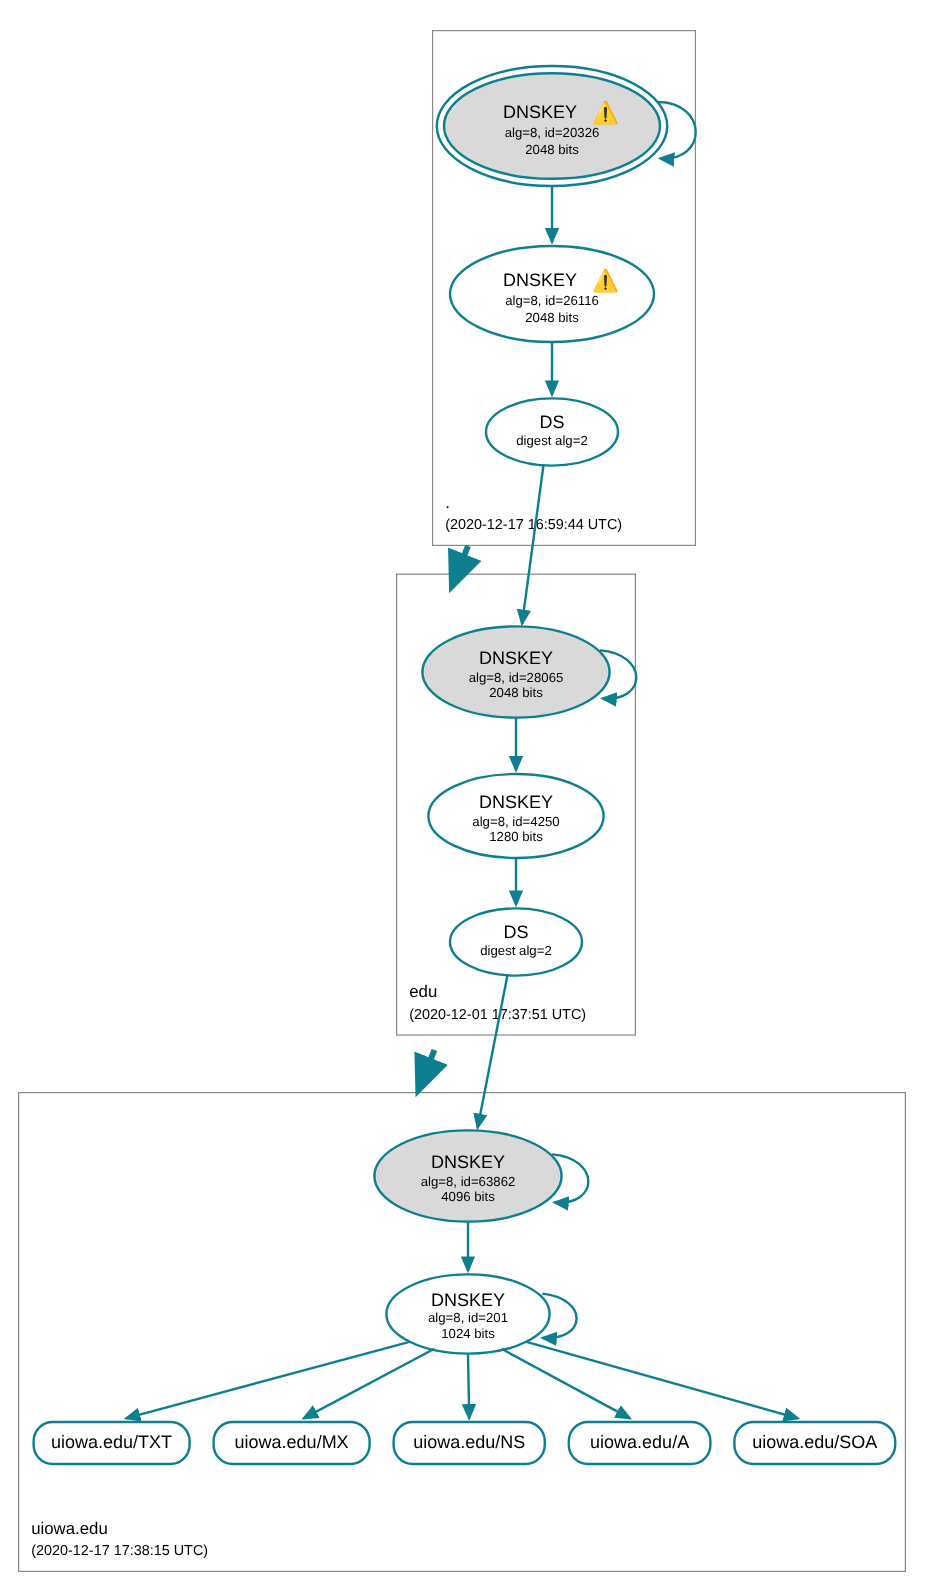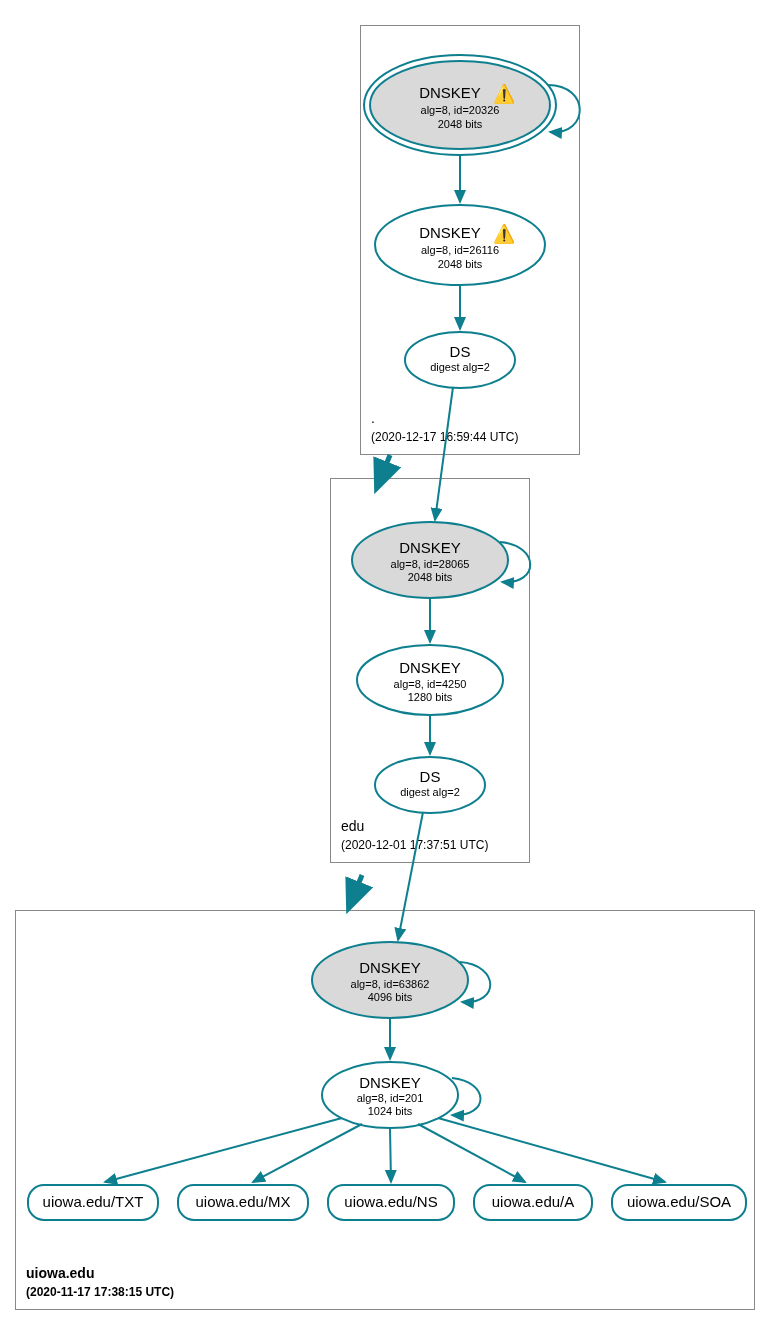--- a/index.html
+++ b/index.html
@@ -79,24 +79,24 @@
   </div>
 </div>
 
 <div class="zone-box" style="left:330px; top:478px; width:200px; height:385px;">
   <div class="zone-label">
     <span>edu</span><br>
     <span class="ts">(2020-12-01 17:37:51 UTC)</span>
   </div>
 </div>
 
-<div class="zone-box" style="left:15px; top:910px; width:740px; height:400px;font-weight:bold;">
+<div class="zone-box" style="left:15px; top:910px; width:740px; height:400px;">
   <div class="zone-label">
     <span>uiowa.edu</span><br>
-    <span class="ts">(2020-11-17 17:38:15 UTC)</span>
+    <span class="ts">(2020-12-17 17:38:15 UTC)</span>
   </div>
 </div>
 
 <svg width="775" height="1323">
   <defs>
     <marker id="arr" markerWidth="8" markerHeight="8" refX="6" refY="3" orient="auto">
       <path d="M0,0 L7,3 L0,6 Z" class="arrowhead"></path>
     </marker>
     <marker id="arr-big" markerWidth="8" markerHeight="8" refX="5" refY="3" orient="auto">
       <path d="M0,0 L7,3 L0,6 Z" class="arrowhead"></path>

